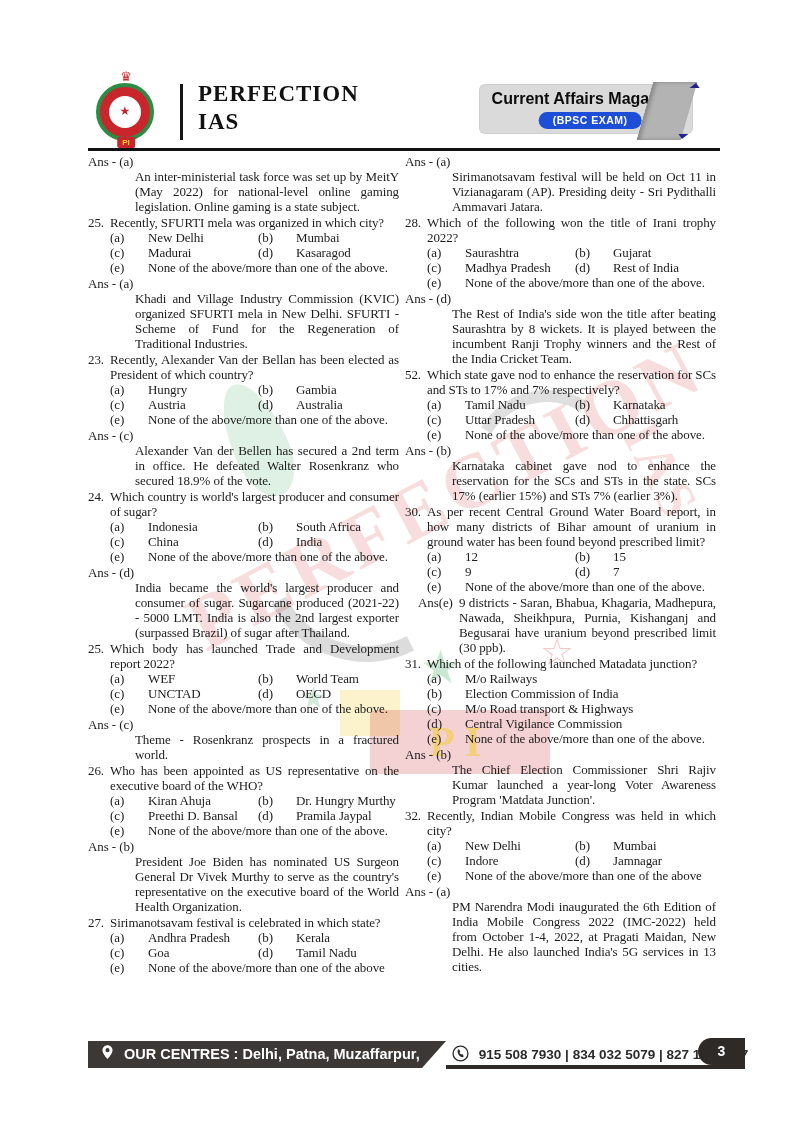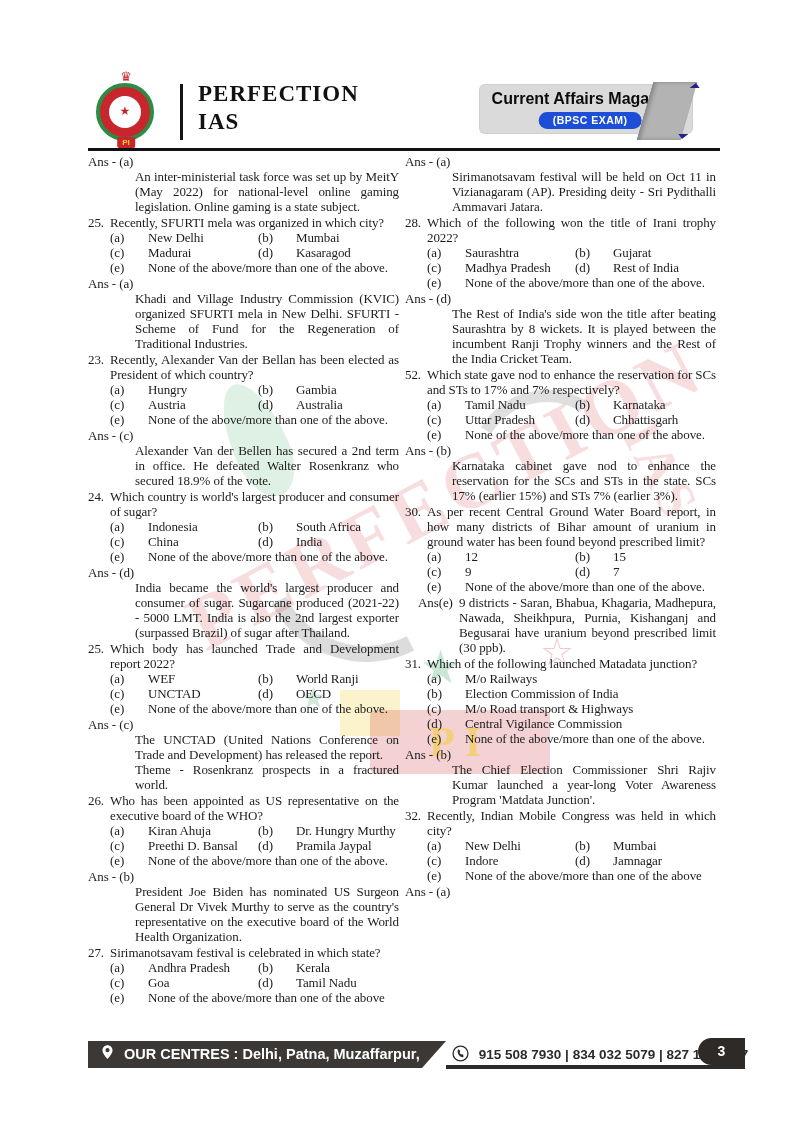--- a/index.html
+++ b/index.html
@@ -237,40 +237,39 @@
         <div class="q-block">
           <span class="q-num">25.</span>
           <div class="q-text">Which body has launched Trade and Development report 2022?</div>
           <div class="q-options grid">
             <div class="opt">
               <span class="opt-letter">(a)</span>
               <span class="opt-text">WEF</span>
             </div>
             <div class="opt">
               <span class="opt-letter">(b)</span>
-              <span class="opt-text">World Ranji</span>
+              <span class="opt-text">World Team</span>
             </div>
             <div class="opt">
               <span class="opt-letter">(c)</span>
               <span class="opt-text">UNCTAD</span>
             </div>
             <div class="opt">
               <span class="opt-letter">(d)</span>
               <span class="opt-text">OECD</span>
             </div>
             <div class="opt full">
               <span class="opt-letter">(e)</span>
               <span class="opt-text">None of the above/more than one of the above.</span>
             </div>
           </div>
         </div>
         <div class="a-block">
           <div class="a-label">Ans - (c)</div>
           <div class="a-body">
-            <p class="a-par">The UNCTAD (United Nations Conference on Trade and Development) has released the report.</p>
             <p class="a-par">Theme - Rosenkranz prospects in a fractured world.</p>
           </div>
         </div>
         <div class="q-block">
           <span class="q-num">26.</span>
           <div class="q-text">Who has been appointed as US representative on the executive board of the WHO?</div>
           <div class="q-options grid">
             <div class="opt">
               <span class="opt-letter">(a)</span>
               <span class="opt-text">Kiran Ahuja</span>
@@ -482,20 +481,23 @@
               <span class="opt-text">Jamnagar</span>
             </div>
             <div class="opt full">
               <span class="opt-letter">(e)</span>
               <span class="opt-text">None of the above/more than one of the above</span>
             </div>
           </div>
         </div>
         <div class="a-block">
           <div class="a-label">Ans - (a)</div>
+          <div class="a-body">
+            <p class="a-par">PM Narendra Modi inaugurated the 6th Edition of India Mobile Congress 2022 (IMC-2022) held from October 1-4, 2022, at Pragati Maidan, New Delhi. He also launched India's 5G services in 13 cities.</p>
+          </div>
         </div>
       </div>
   </div>
 
   <div class="footer">
     <div class="footer-bar">
       <span class="pin"><svg width="11" height="14" viewBox="0 0 24 30">
             <path d="M12 0C5.9 0 1 4.9 1 11c0 8 11 19 11 19s11-11 11-19C23 4.9 18.1 0 12 0zm0 15.5A4.5 4.5 0 1 1 12 6.5a4.5 4.5 0 0 1 0 9z" fill="#ffffff"></path>
           </svg></span>
       <span>OUR CENTRES : Delhi, Patna, Muzaffarpur, Purnea</span>

